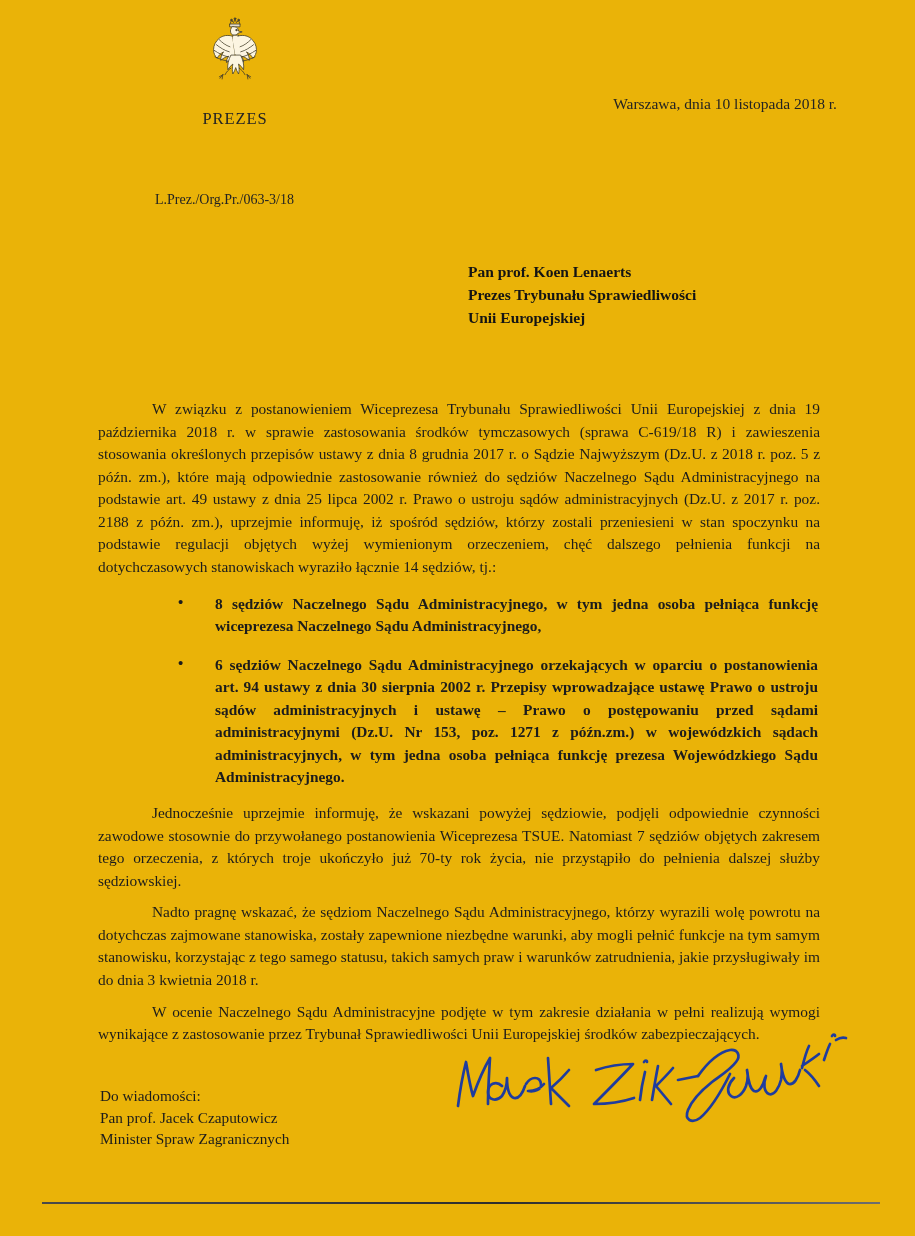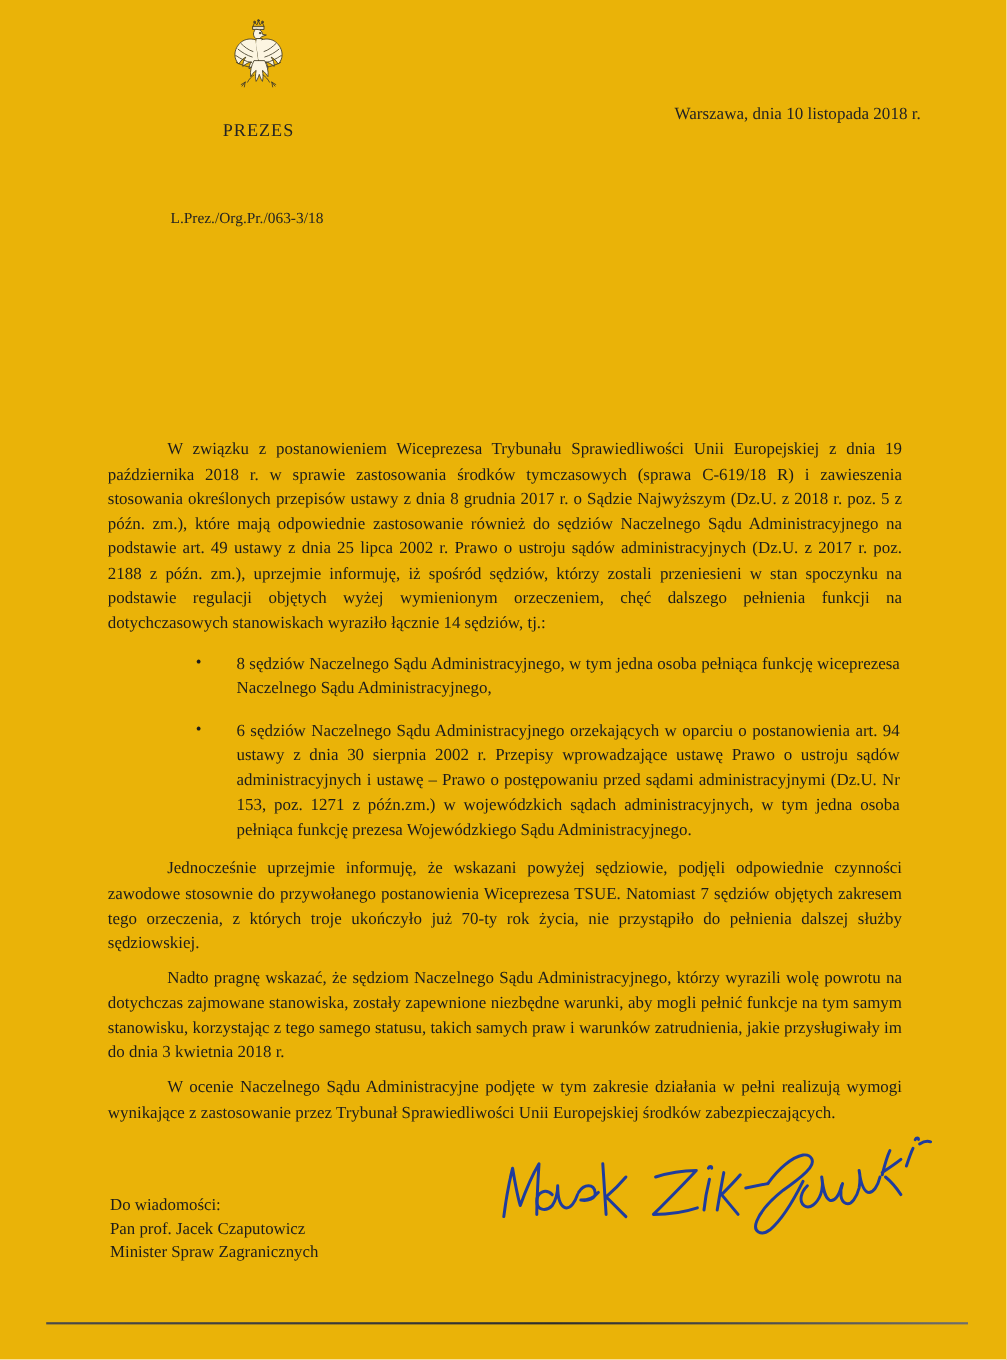--- a/index.html
+++ b/index.html
@@ -91,20 +91,21 @@
     text-indent: 54px;
     color: #1c1c1c;
     hyphens: none;
   }
   p.para:last-child { margin-bottom: 0; }
 
   ul.bullets {
     list-style: none;
     margin: 14px 0 13px 0;
     padding: 0;
+    font-weight: bold;
   }
   ul.bullets > li {
     position: relative;
     margin: 0 0 16px 0;
     padding-left: 117px;
     padding-right: 2px;
     font-size: 15.4px;
     line-height: 1.465;
     text-align: justify;
     color: #1c1c1c;
@@ -199,20 +200,25 @@
     </svg>
     <div class="office-title">
       <span class="l1">PREZES</span>
     </div>
   </div>
 
   <div class="place-date">Warszawa, dnia 10 listopada 2018 r.</div>
 
   <div class="ref-no">L.Prez./Org.Pr./063-3/18</div>
 
+  <div class="addressee">
+    <div>Pan prof. Koen Lenaerts</div>
+    <div>Prezes Trybunału Sprawiedliwości</div>
+    <div>Unii Europejskiej</div>
+  </div>
 
   <div class="body-block">
     <p class="para">W związku z postanowieniem Wiceprezesa Trybunału Sprawiedliwości Unii Europejskiej z dnia 19 października 2018 r. w sprawie zastosowania środków tymczasowych (sprawa C-619/18 R) i zawieszenia stosowania określonych przepisów ustawy z dnia 8 grudnia 2017 r. o Sądzie Najwyższym (Dz.U. z 2018 r. poz. 5 z późn. zm.), które mają odpowiednie zastosowanie również do sędziów Naczelnego Sądu Administracyjnego na podstawie art. 49 ustawy z dnia 25 lipca 2002 r. Prawo o ustroju sądów administracyjnych (Dz.U. z 2017 r. poz. 2188 z późn. zm.), uprzejmie informuję, iż  spośród sędziów, którzy zostali przeniesieni w stan spoczynku na podstawie regulacji objętych wyżej wymienionym orzeczeniem, chęć dalszego pełnienia funkcji na dotychczasowych stanowiskach wyraziło łącznie 14 sędziów, tj.:</p>
 
     <ul class="bullets">
       <li>8 sędziów Naczelnego Sądu Administracyjnego, w tym jedna osoba pełniąca funkcję wiceprezesa Naczelnego Sądu Administracyjnego,</li>
       <li>6 sędziów Naczelnego Sądu Administracyjnego orzekających w oparciu o postanowienia art. 94 ustawy z dnia 30 sierpnia 2002 r. Przepisy wprowadzające ustawę Prawo o ustroju sądów administracyjnych i ustawę – Prawo o postępowaniu przed sądami administracyjnymi (Dz.U. Nr 153, poz. 1271 z późn.zm.) w wojewódzkich sądach administracyjnych, w tym jedna osoba pełniąca funkcję prezesa Wojewódzkiego Sądu Administracyjnego.</li>
     </ul>
 
     <p class="para spacer-para">Jednocześnie uprzejmie informuję, że wskazani powyżej sędziowie, podjęli odpowiednie czynności zawodowe stosownie do przywołanego postanowienia Wiceprezesa TSUE. Natomiast 7 sędziów objętych zakresem tego orzeczenia, z których troje ukończyło już 70-ty rok życia, nie przystąpiło do pełnienia dalszej służby sędziowskiej.</p>

